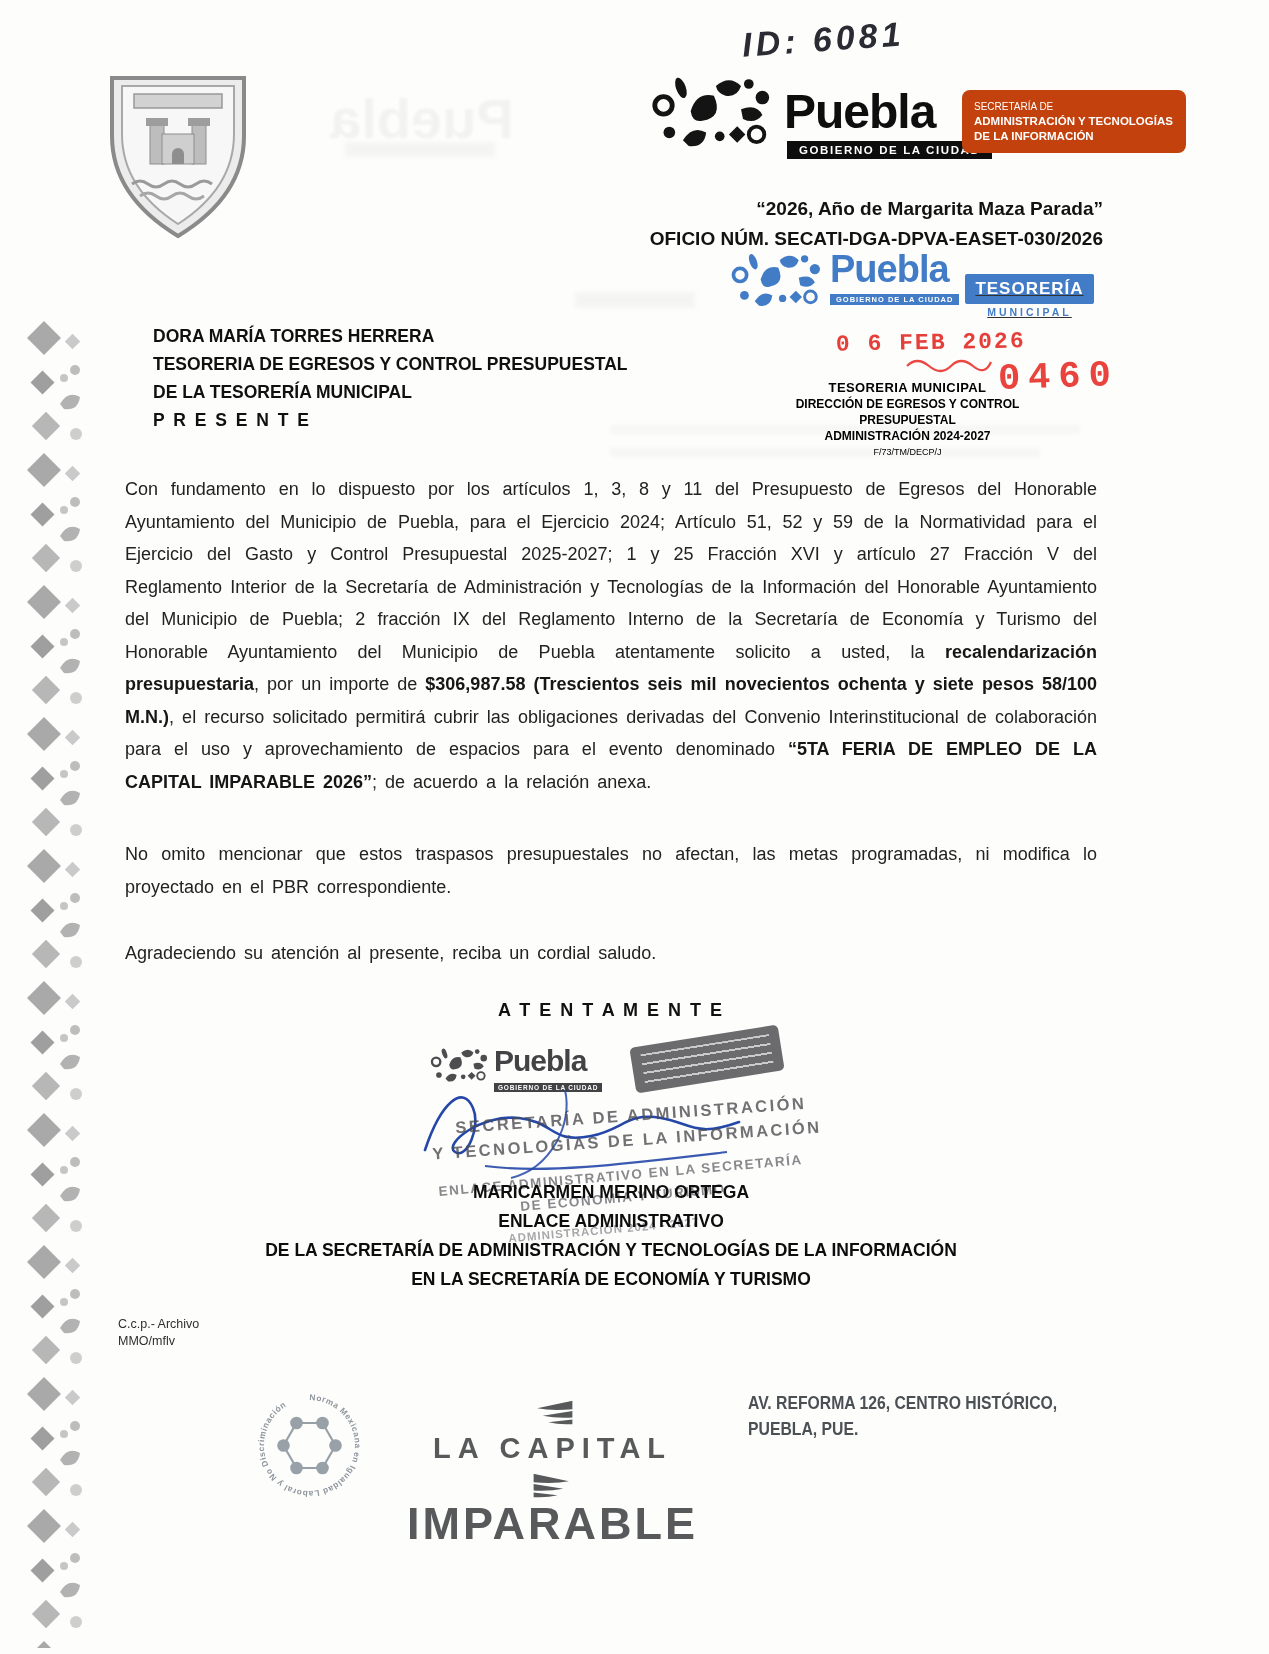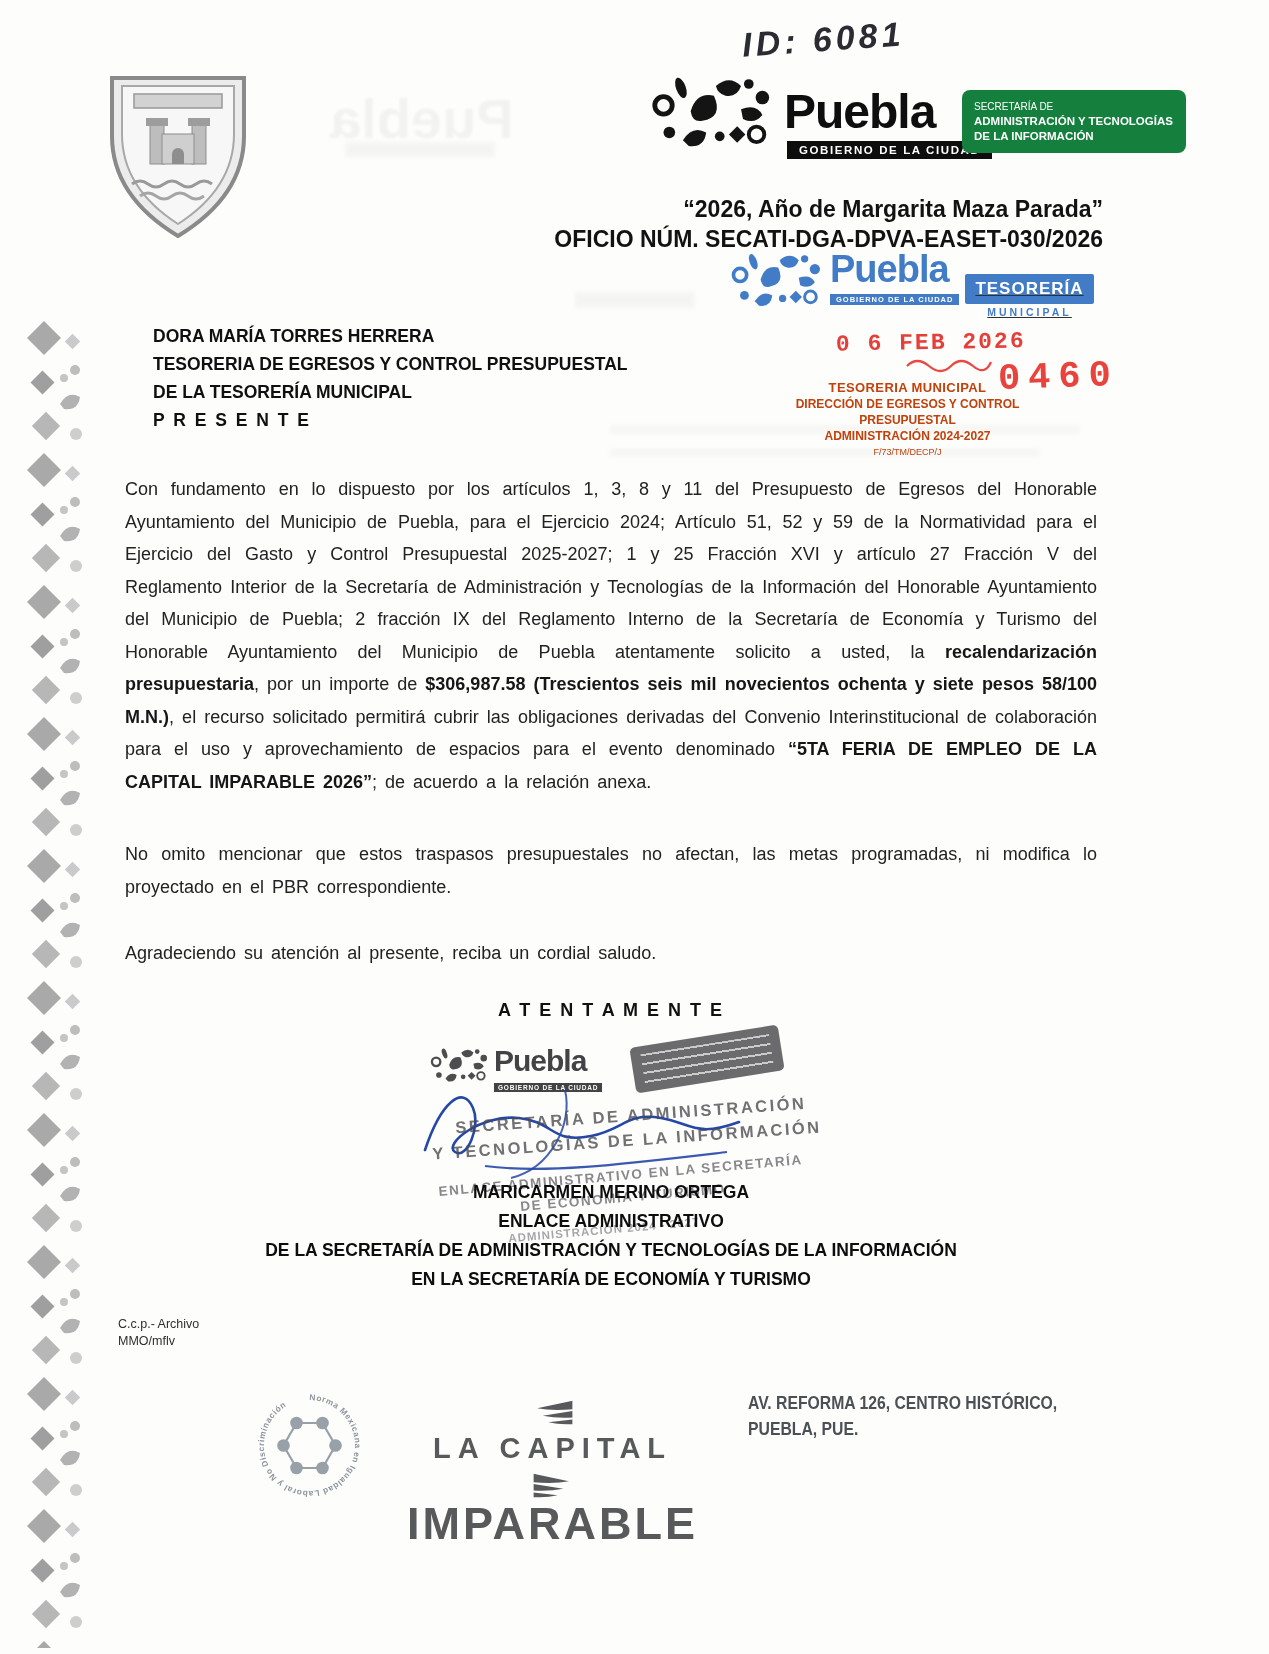--- a/index.html
+++ b/index.html
@@ -24,45 +24,45 @@
   }
 
   
   .hdr-icons{left:648px;top:72px;color:#141414;}
   .hdr-wordmark{left:784px;top:84px;font-size:48px;font-weight:700;letter-spacing:-1px;color:#0e0e0e;}
   .hdr-bar{
     left:787px;top:141px;background:#0d0d0d;color:#fff;font-size:11.5px;font-weight:700;
     letter-spacing:1.6px;padding:3px 12px;
   }
   .secati-box{
-    left:962px;top:90px;width:200px;background:#15803d;color:#fff;border-radius:8px;
+    left:962px;top:90px;width:200px;background:#c2410c;color:#fff;border-radius:8px;
     padding:9px 12px;line-height:15px;
   }
   .secati-box .l1{font-size:10px;}
   .secati-box .l2,.secati-box .l3{font-size:11.5px;font-weight:700;}
 
-  .motto-block{right:166px;top:194px;text-align:right;font-weight:700;font-size:23px;line-height:30px;color:#121212;}
+  .motto-block{right:166px;top:194px;text-align:right;font-weight:700;font-size:19px;line-height:30px;color:#121212;}
 
   
   .t-stamp{left:728px;top:250px;opacity:.9;display:flex;align-items:flex-start;gap:6px;}
   .t-icons{color:#2e6fc1;}
   .t-word{font-size:38px;font-weight:700;letter-spacing:-1px;color:#2e6fc1;line-height:38px;}
   .t-word-bar{background:#2e6fc1;color:#fff;font-size:7.5px;font-weight:700;letter-spacing:1px;padding:1px 6px;display:inline-block;margin-top:2px;}
   .t-box{background:#2e6fc1;color:#fff;font-weight:700;font-size:17px;letter-spacing:1px;padding:5px 10px;border-radius:2px;}
   .t-box-sub{color:#2e6fc1;font-size:10.5px;font-weight:700;letter-spacing:3px;text-align:center;margin-top:2px;}
 
   .red-date{
     left:836px;top:330px;color:#e32f2a;font-family:"Liberation Mono","DejaVu Sans Mono",monospace;
     font-weight:700;font-size:23px;letter-spacing:2px;transform:rotate(-1deg);opacity:.92;
   }
   .red-folio{
     left:998px;top:356px;color:#e8342e;font-family:"Liberation Mono","DejaVu Sans Mono",monospace;
     font-weight:700;font-size:37px;letter-spacing:8px;transform:rotate(-2deg);opacity:.92;
   }
-  .blue-office{left:735px;top:380px;width:345px;text-align:center;color:#c2410c;font-weight:700;line-height:16px;}
+  .blue-office{left:735px;top:380px;width:345px;text-align:center;color:#000000;font-weight:700;line-height:16px;}
   .blue-office .o1{font-size:13px;letter-spacing:.4px;}
   .blue-office .o2{font-size:12px;}
   .blue-office .o5{font-size:9px;font-weight:400;}
 
   
   .recipient{left:118px;top:322px;font-weight:700;font-size:17.5px;line-height:28px;color:#101010;margin-left:35px;}
   .recipient .presente{letter-spacing:2px;}
 
   
   .body-text{left:118px;top:466px;width:986px;font-size:18px;line-height:32.5px;text-align:justify;color:#222;word-spacing:3px;}

